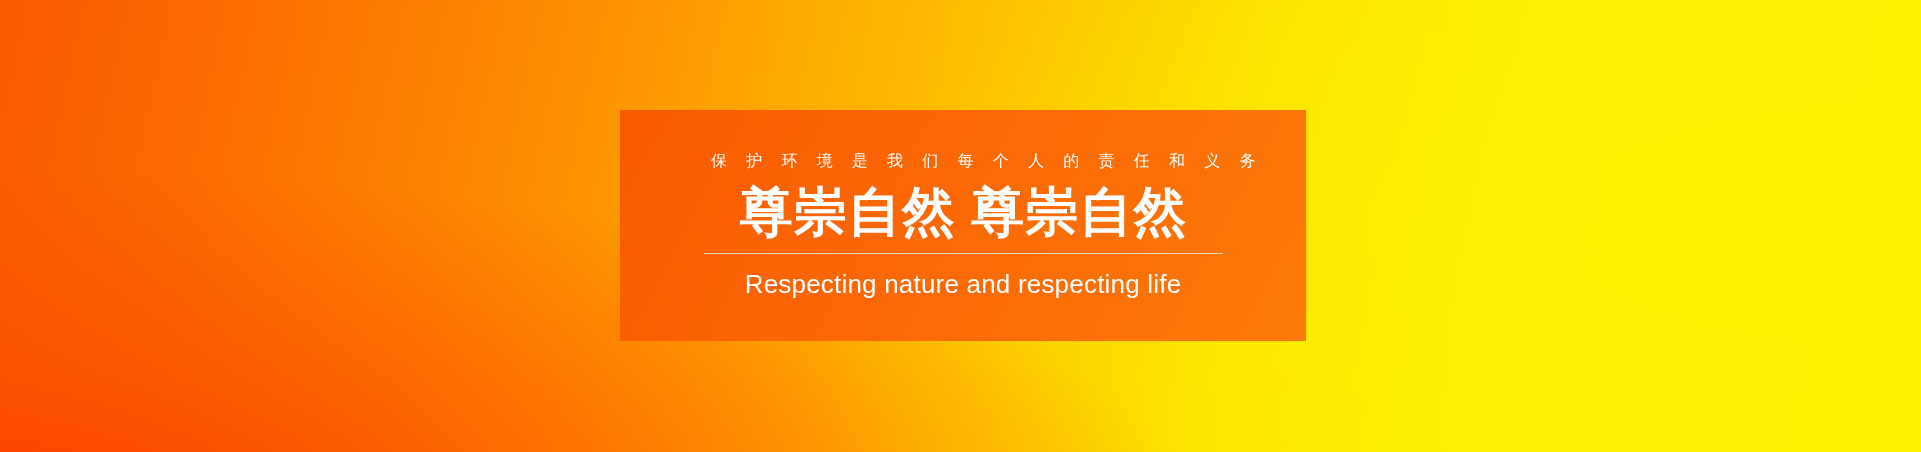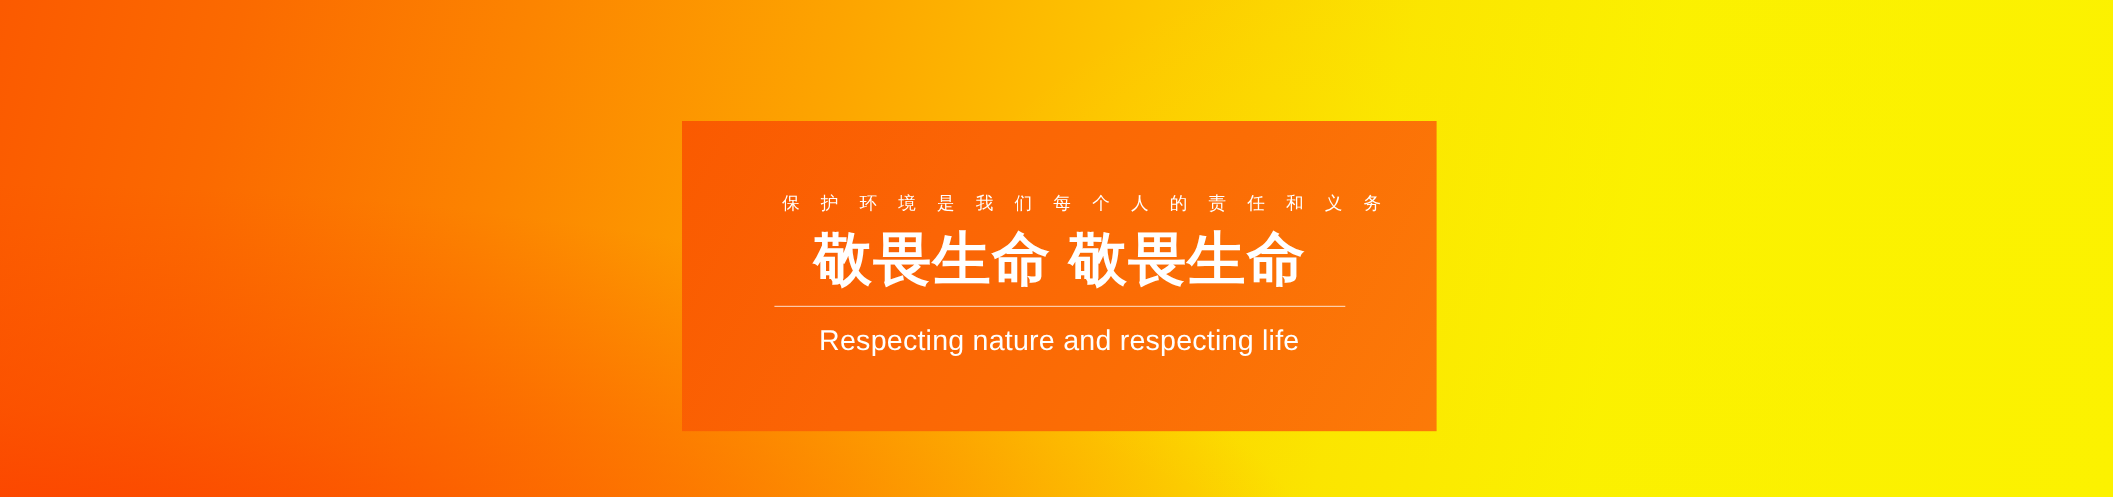--- a/index.html
+++ b/index.html
@@ -46,21 +46,21 @@
       radial-gradient(120% 150% at 0% 115%, rgba(252,60,0,0.92) 0%, rgba(252,70,0,0.55) 22%, rgba(252,120,0,0.0) 52%),
       radial-gradient(90% 130% at 100% 50%, rgba(252,242,0,0.75) 0%, rgba(252,242,0,0.25) 35%, rgba(252,242,0,0) 62%);
   }
 
   
   .card {
     position: absolute;
     left: 620px;
     top: 110px;
     width: 686px;
-    height: 282px;
+    height: 231px;
     background: linear-gradient(118deg, #fa5a00 0%, #fb6505 34%, #fb6d05 62%, #fc7a08 100%);
     display: flex;
     flex-direction: column;
     justify-content: center;
     align-items: center;
   }
 
   .card-inner {
     width: 519px;
     display: flex;
@@ -122,21 +122,21 @@
 <div class="banner">
 
   <div class="banner-bg"></div>
   <div class="banner-bg-overlay"></div>
 
   <div class="card">
     <div class="card-inner">
 
       <span class="eyebrow">保 护 环 境 是 我 们 每 个 人 的 责 任 和 义 务</span>
 
-      <span class="headline">敬畏生命 敬畏生命</span>
+      <span class="headline">尊崇自然 尊崇自然</span>
 
       <div class="divider"></div>
 
       <span class="tagline">Respecting nature and respecting life</span>
 
     </div>
   </div>
 
 </div>
 

